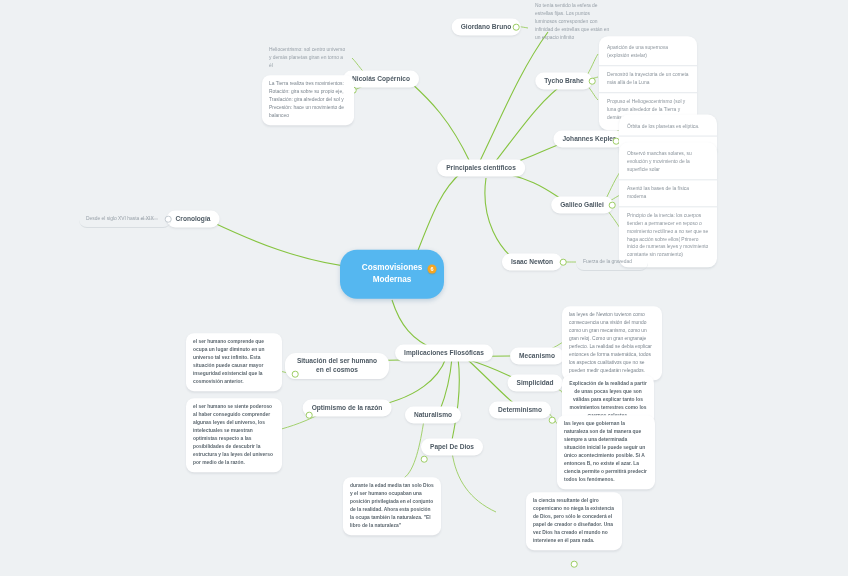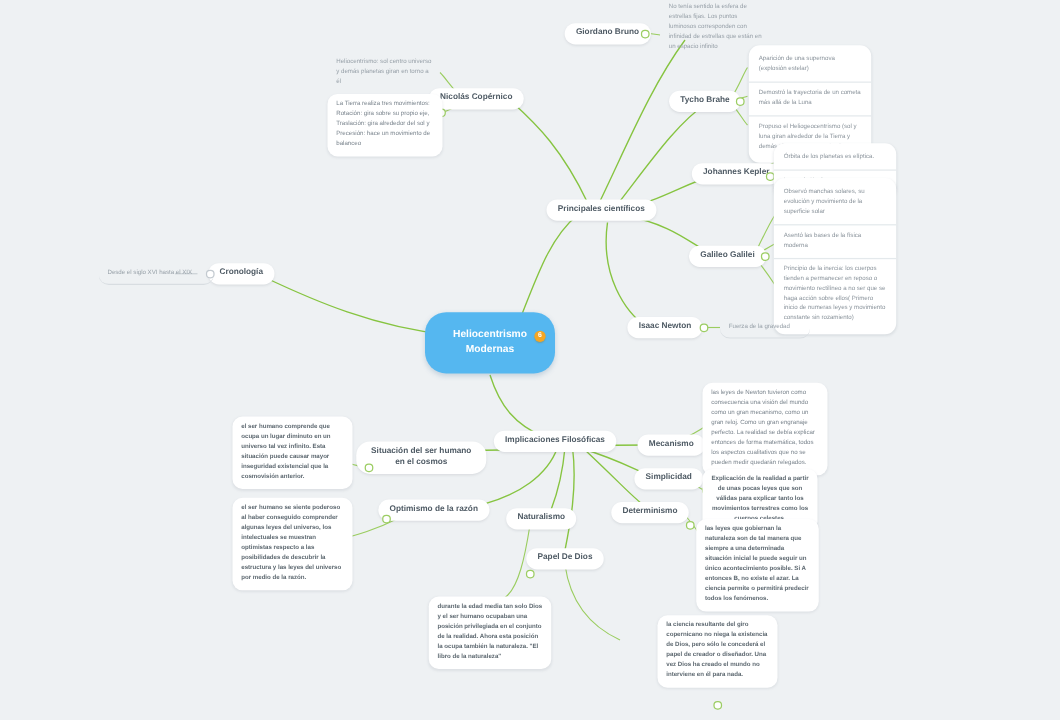--- a/index.html
+++ b/index.html
@@ -142,21 +142,21 @@
     <path class="thin" d="M308,370 C290,376 280,372 270,366"></path>
     <path class="thin" d="M320,414 C300,424 286,428 270,432"></path>
     <path class="thin" d="M424,420 C420,445 415,470 404,478"></path>
     <path class="thin" d="M452,452 C456,480 470,500 496,512"></path>
     <path class="thin" d="M544,352 C554,348 560,344 566,340"></path>
     <path class="thin" d="M552,386 C560,390 566,394 572,398"></path>
     <path class="thin" d="M548,412 C558,424 566,436 572,446"></path>
   </svg>
 
   <div class="node" style="left:392px;top:274px;">
-    <div class="central">Heliocentrismo Modernas</div>
+    <div class="central">Cosmovisiones Modernas</div>
   </div>
   <div class="collapse" style="left:432px;top:269px;">6</div>
 
   <div class="node" style="left:193px;top:219px;">
     <div class="pill">Cronología</div>
   </div>
   <div class="dot grey" style="left:168px;top:219px;"></div>
   <div class="node" style="left:125px;top:219px;width:92px;">
     <div class="leaf ruled" style="font-size:4.9px;">Desde el siglo XVI hasta el XIX</div>
   </div>

